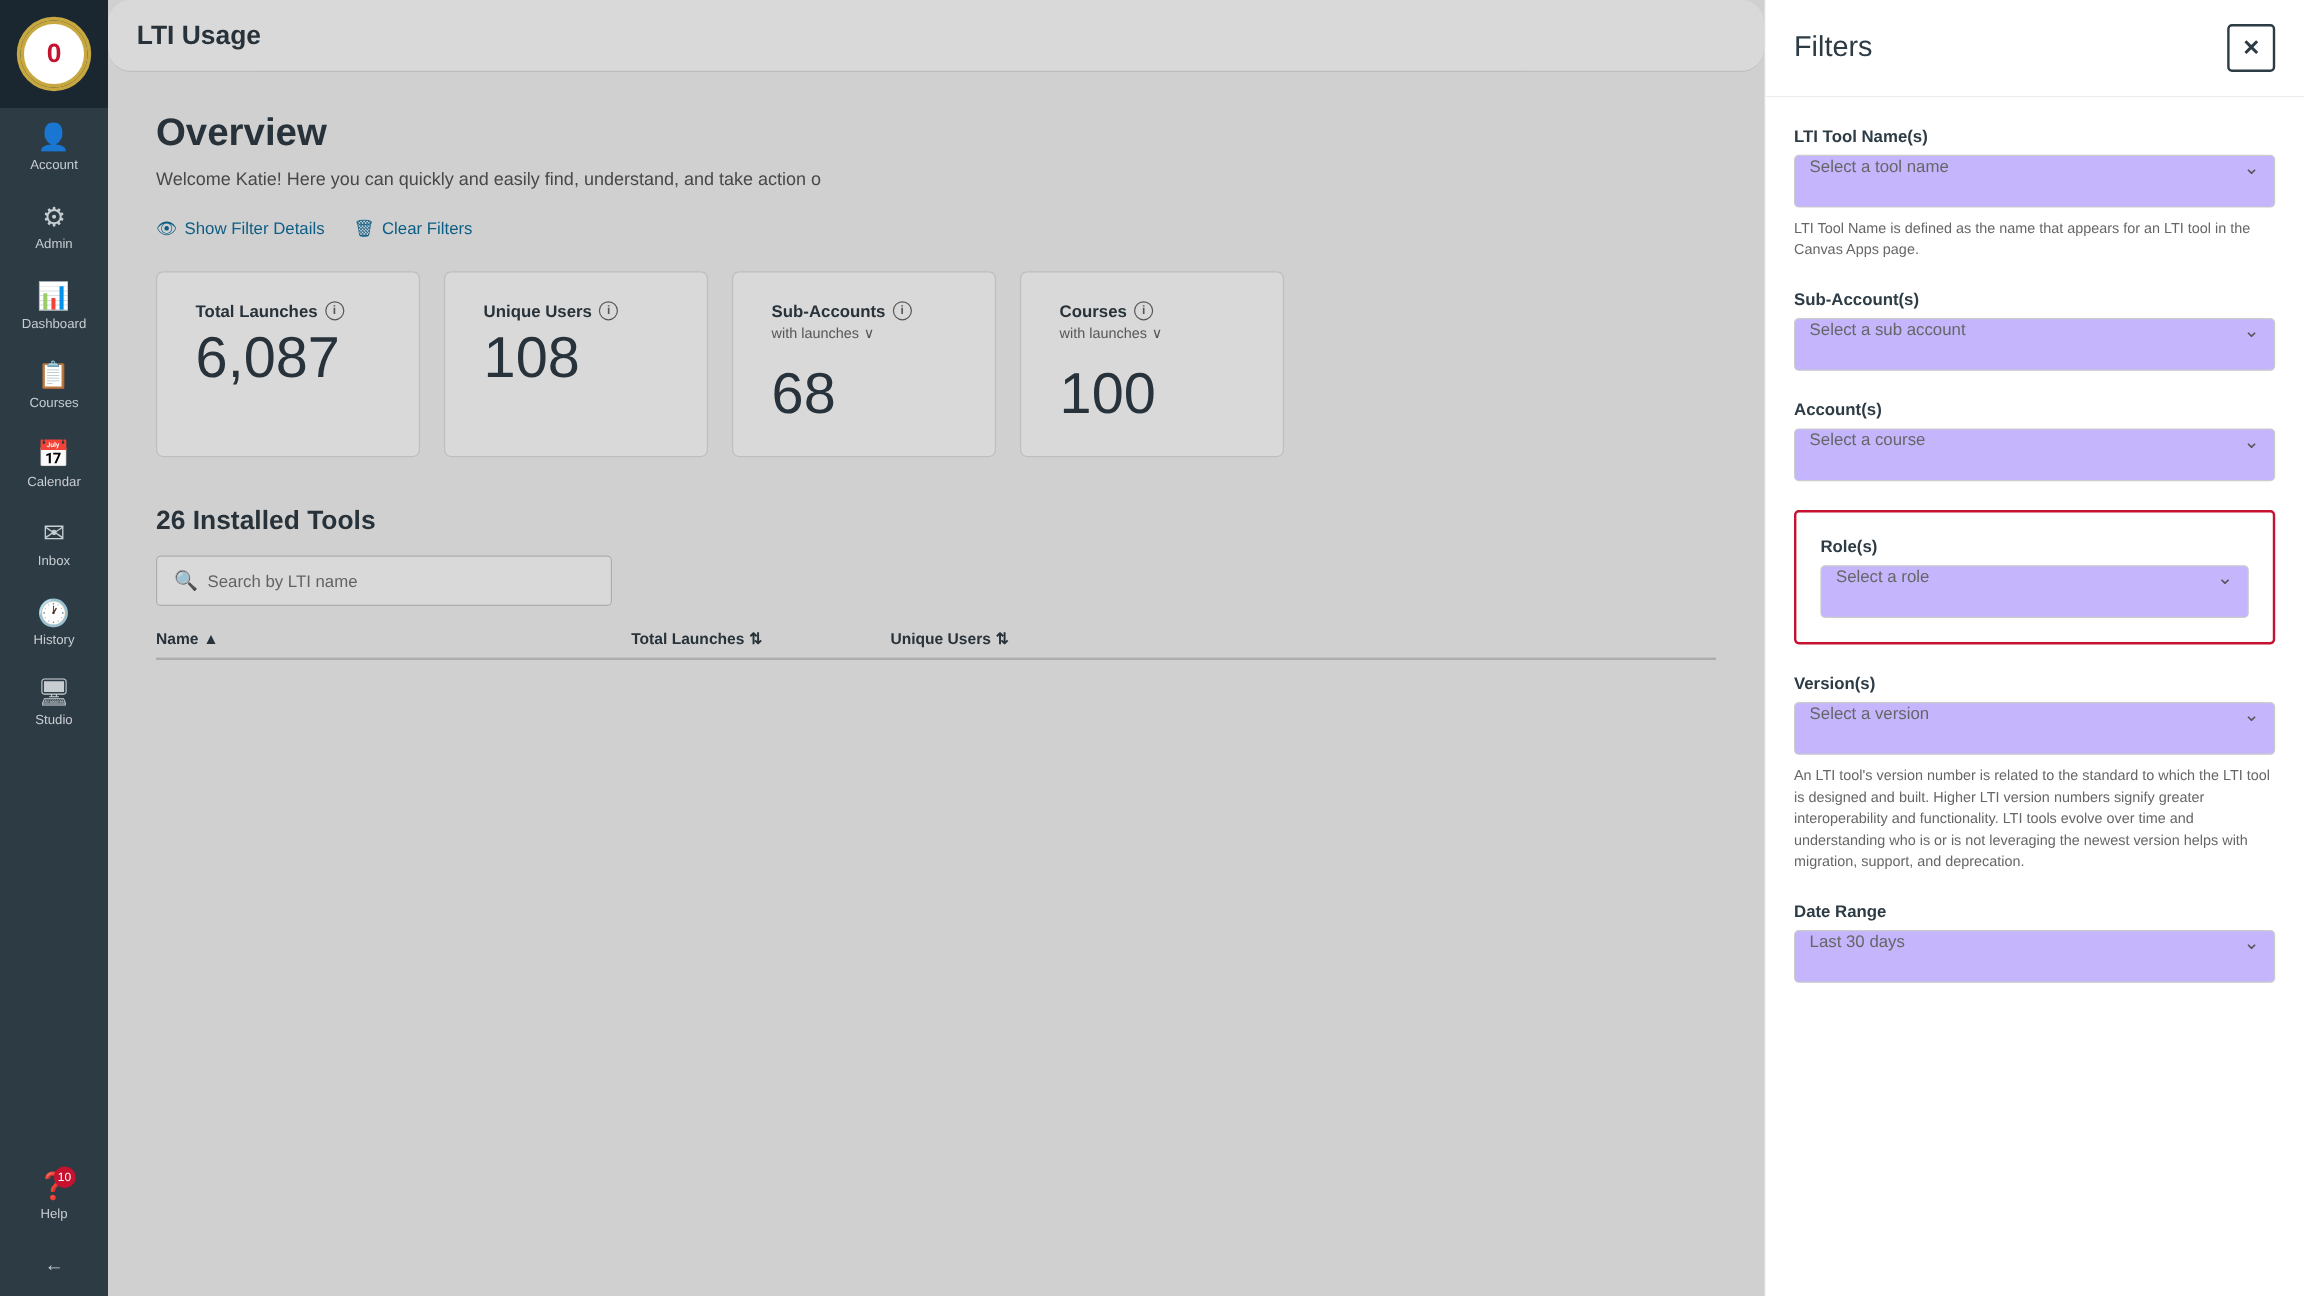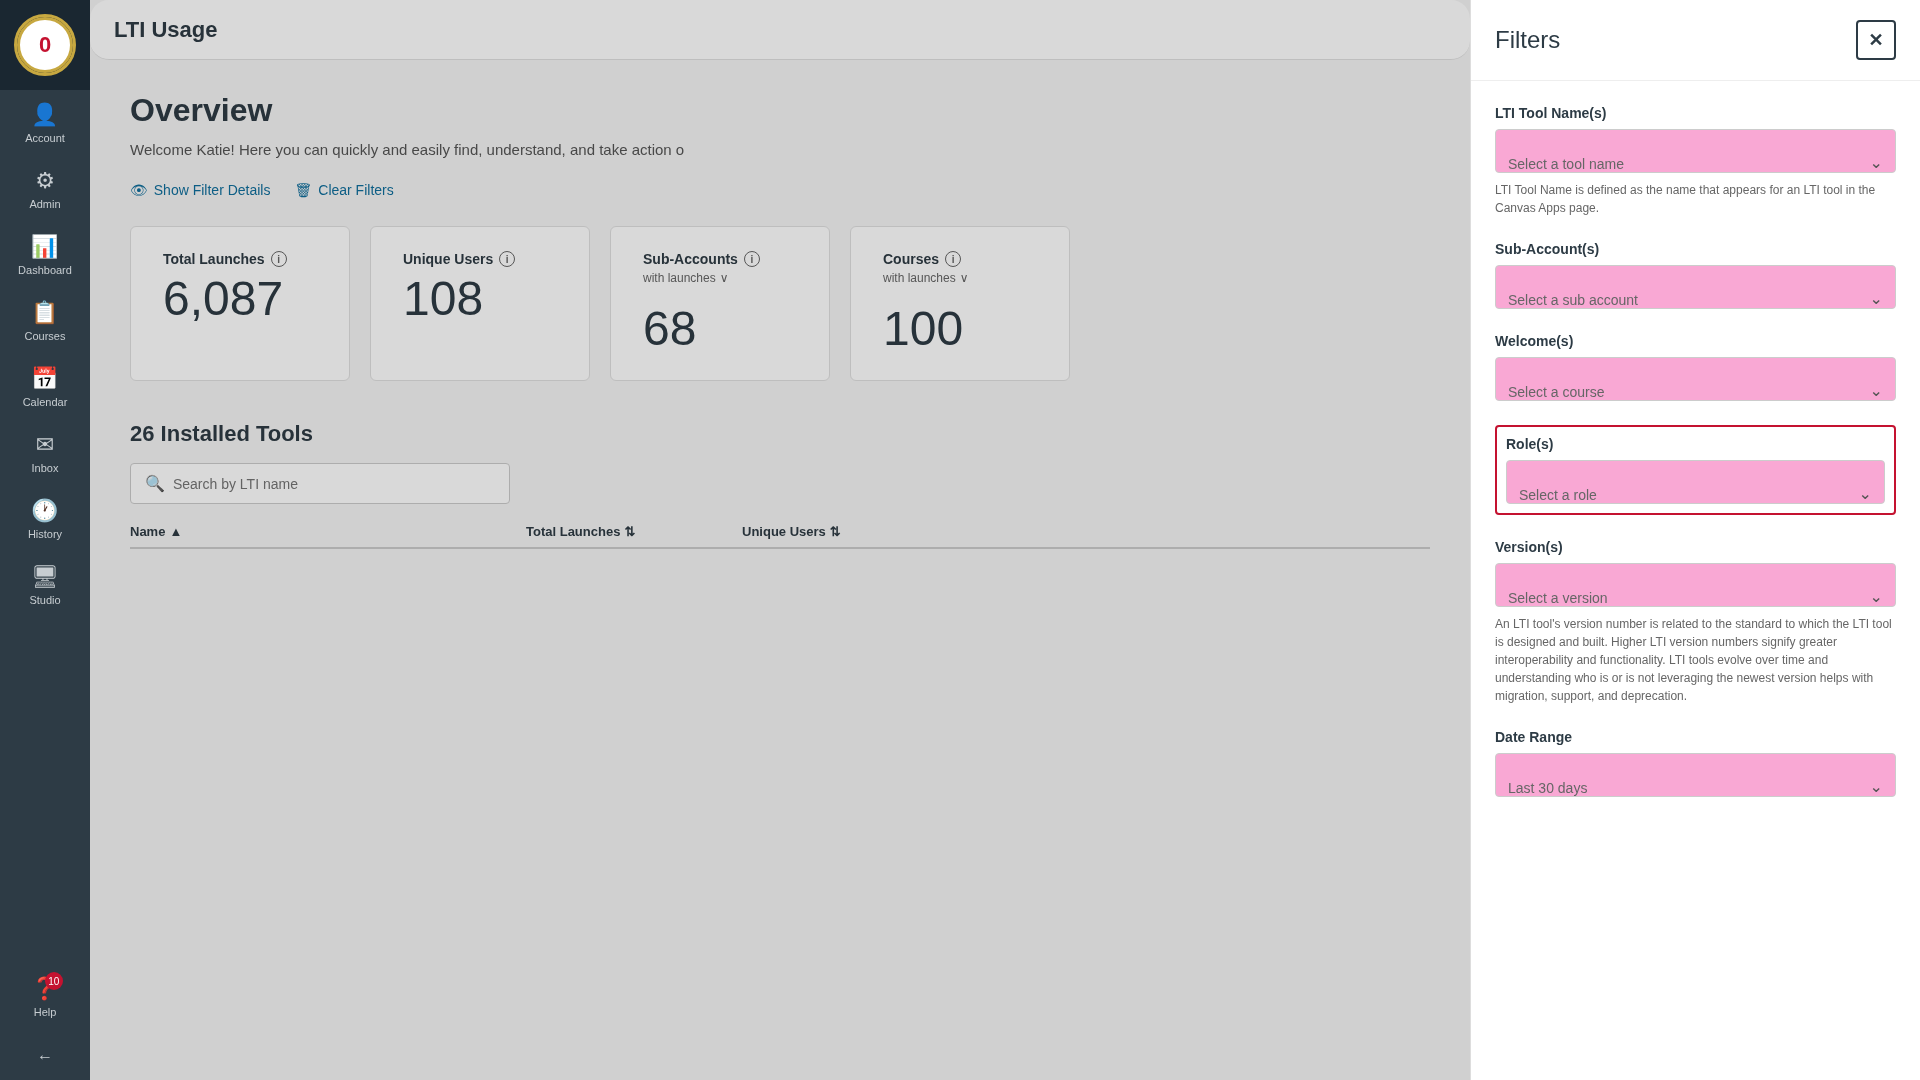--- a/index.html
+++ b/index.html
@@ -287,23 +287,23 @@
       margin-bottom: 8px;
     }
     .filter-select {
       width: 100%;
       height: 44px;
       border: 1px solid #ccc;
       border-radius: 4px;
       padding: 0 12px;
       font-size: 14px;
       color: #666;
-      background: #f9a8d4;
-      display: flex;
-      align-items: flex-end;
+      background: #c4b5fd;
+      display: flex;
+      align-items: flex-start;
       justify-content: space-between;
       cursor: pointer;
     }
     .filter-note {
       font-size: 12px;
       color: #666;
       margin-top: 8px;
       line-height: 1.5;
     }
     .chevron-down { font-size: 16px; color: #555; }
@@ -469,28 +469,28 @@
 
     <div class="filter-section">
       <div class="filter-label">Sub-Account(s)</div>
       <div class="filter-select">
         <span>Select a sub account</span>
         <span class="chevron-down">⌄</span>
       </div>
     </div>
 
     <div class="filter-section">
-      <div class="filter-label">Welcome(s)</div>
+      <div class="filter-label">Account(s)</div>
       <div class="filter-select">
         <span>Select a course</span>
         <span class="chevron-down">⌄</span>
       </div>
     </div>
 
-    <div class="filter-section" style="background: #fff; border: 2px solid #c41230; border-radius: 4px; padding: 9px; margin-bottom: 24px;">
+    <div class="filter-section" style="background: #fff; border: 2px solid #c41230; border-radius: 4px; padding: 20px; margin-bottom: 24px;">
       <div class="filter-label">Role(s)</div>
       <div class="filter-select" style="border: 1px solid #ccc;">
         <span>Select a role</span>
         <span class="chevron-down">⌄</span>
       </div>
     </div>
 
     <div class="filter-section">
       <div class="filter-label">Version(s)</div>
       <div class="filter-select">

